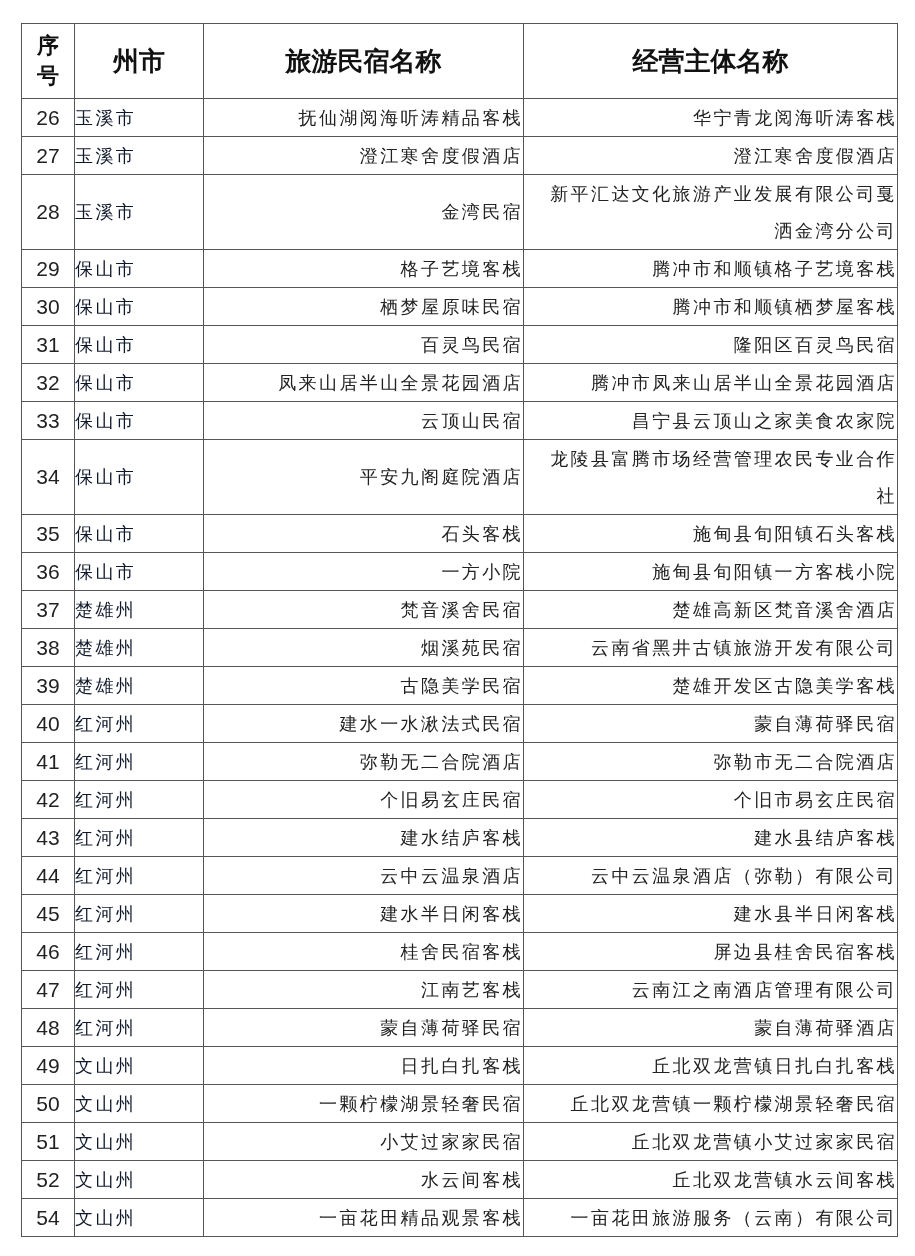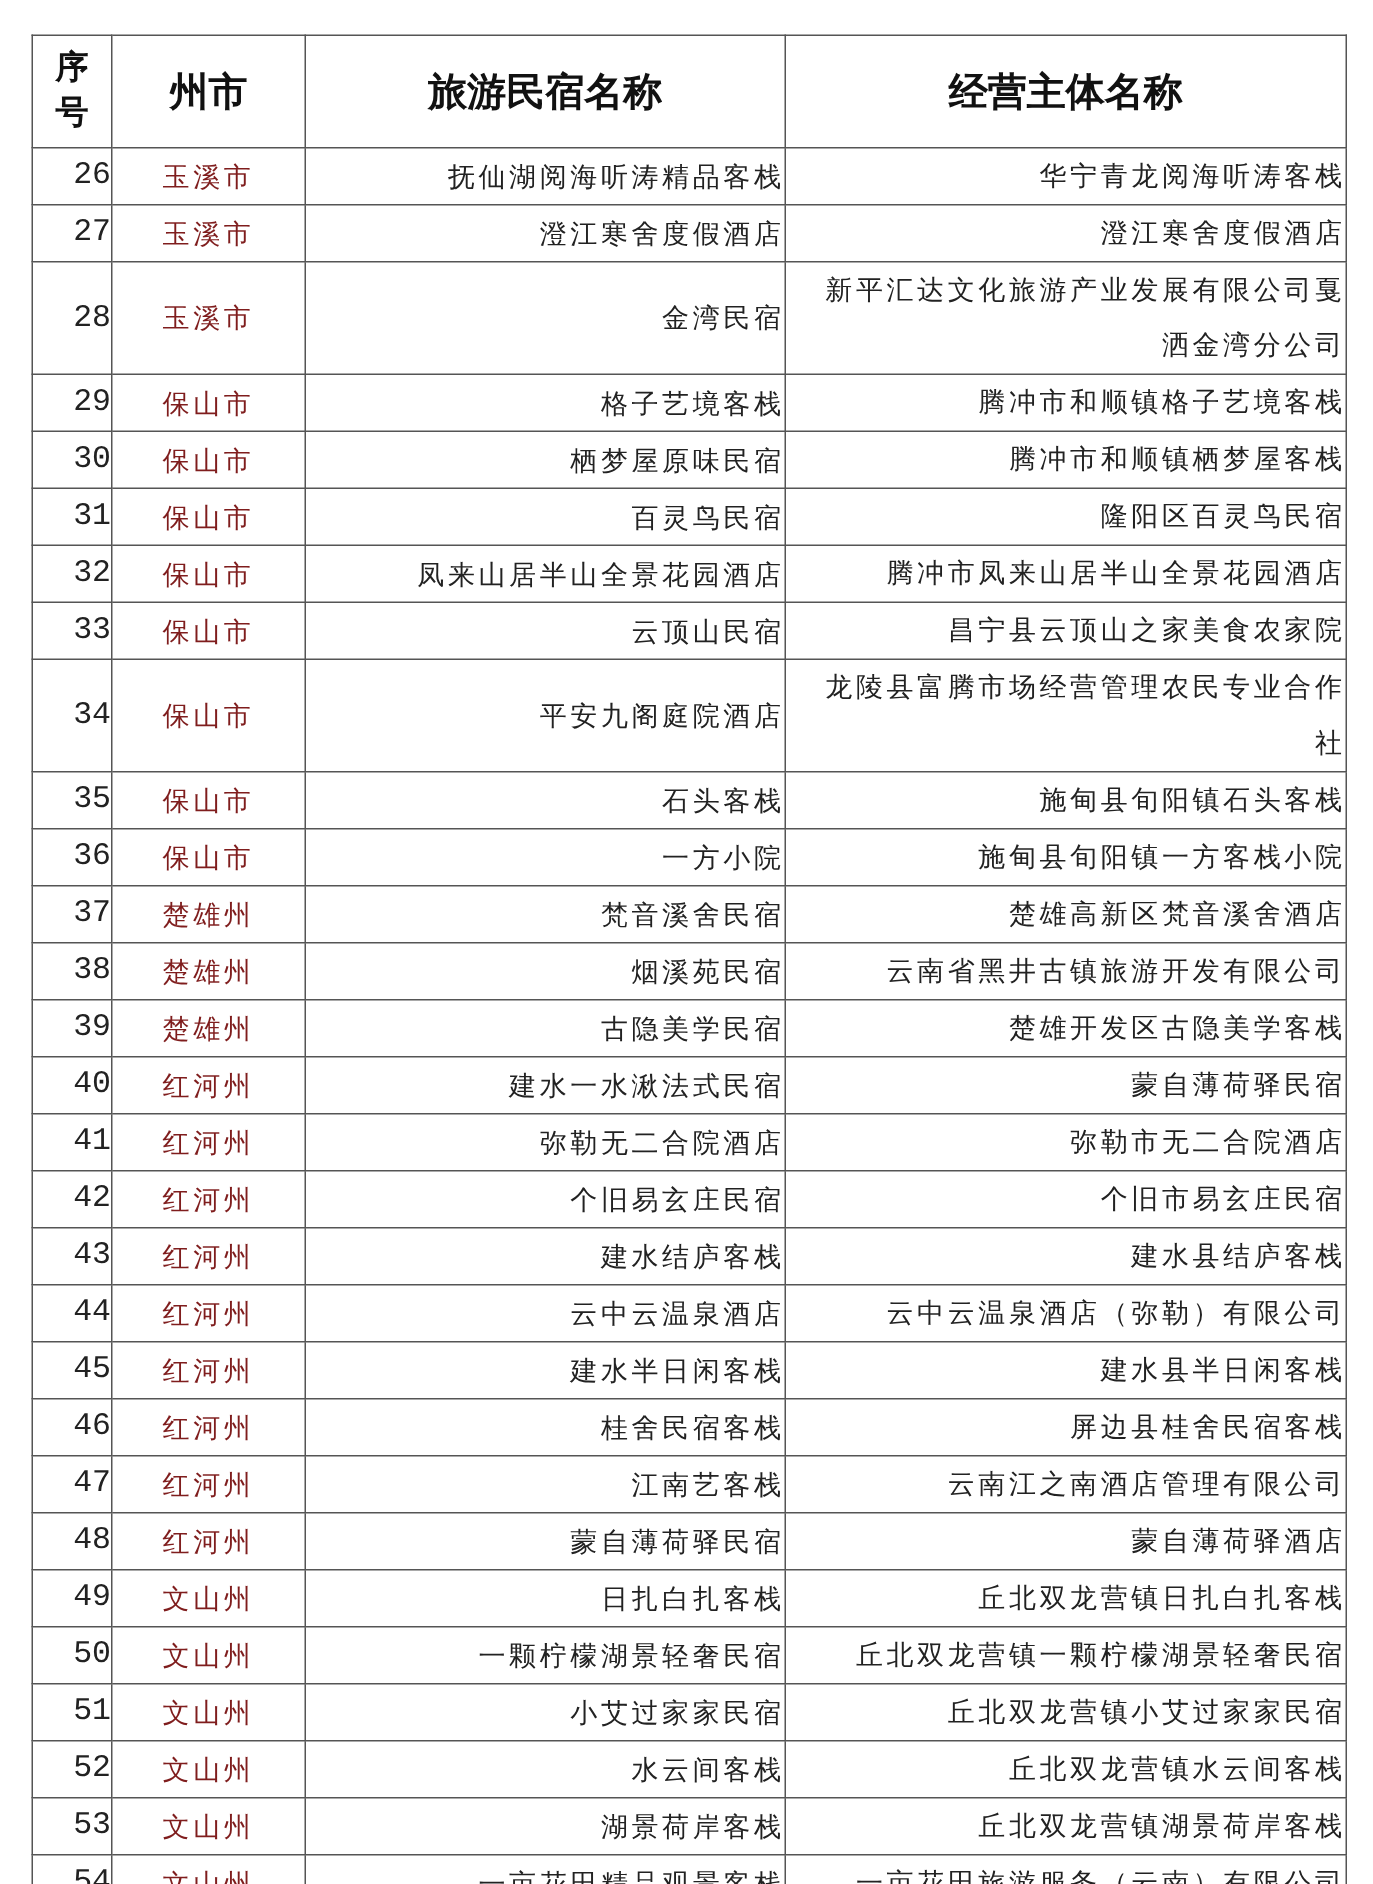--- a/index.html
+++ b/index.html
@@ -22,22 +22,22 @@
     font-family: "DejaVu Sans", "Liberation Sans", sans-serif;
     font-weight: bold;
     font-size: 26px;
     color: #111;
     height: 74px;
     text-align: center;
   }
   .tbl th.seq { font-size: 22px; line-height: 30px; }
   .tbl td { height: 36px; font-size: 18px; letter-spacing: 2.4px; }
   .tbl tr.double td { height: 74px; }
-  .c-num { text-align: right; font-family: Liberation Mono, monospace; font-size: 21px !important; letter-spacing: 0 !important; }
-  .c-city { text-align: center; color: #7f1d1d; }
+  .c-num { text-align: center; font-family: Liberation Sans, sans-serif; font-size: 21px !important; letter-spacing: 0 !important; }
+  .c-city { color: #0f172a; }
   .c-name { text-align: right; padding-left: 10px !important; }
   .c-op { text-align: right; padding-left: 10px !important; line-height: 37px; }
 </style>
 </head>
 <body>
 
 <table class="tbl">
   <colgroup>
     <col style="width:53px">
     <col style="width:129px">
@@ -212,25 +212,19 @@
         <td class="c-name">小艾过家家民宿</td>
         <td class="c-op">丘北双龙营镇小艾过家家民宿</td>
       </tr>
       <tr>
         <td class="c-num">52</td>
         <td class="c-city">文山州</td>
         <td class="c-name">水云间客栈</td>
         <td class="c-op">丘北双龙营镇水云间客栈</td>
       </tr>
       <tr>
-        <td class="c-num">53</td>
-        <td class="c-city">文山州</td>
-        <td class="c-name">湖景荷岸客栈</td>
-        <td class="c-op">丘北双龙营镇湖景荷岸客栈</td>
-      </tr>
-      <tr>
         <td class="c-num">54</td>
         <td class="c-city">文山州</td>
         <td class="c-name">一亩花田精品观景客栈</td>
         <td class="c-op">一亩花田旅游服务（云南）有限公司</td>
       </tr>
     </tbody>
 </table>
 
 </body></html>

